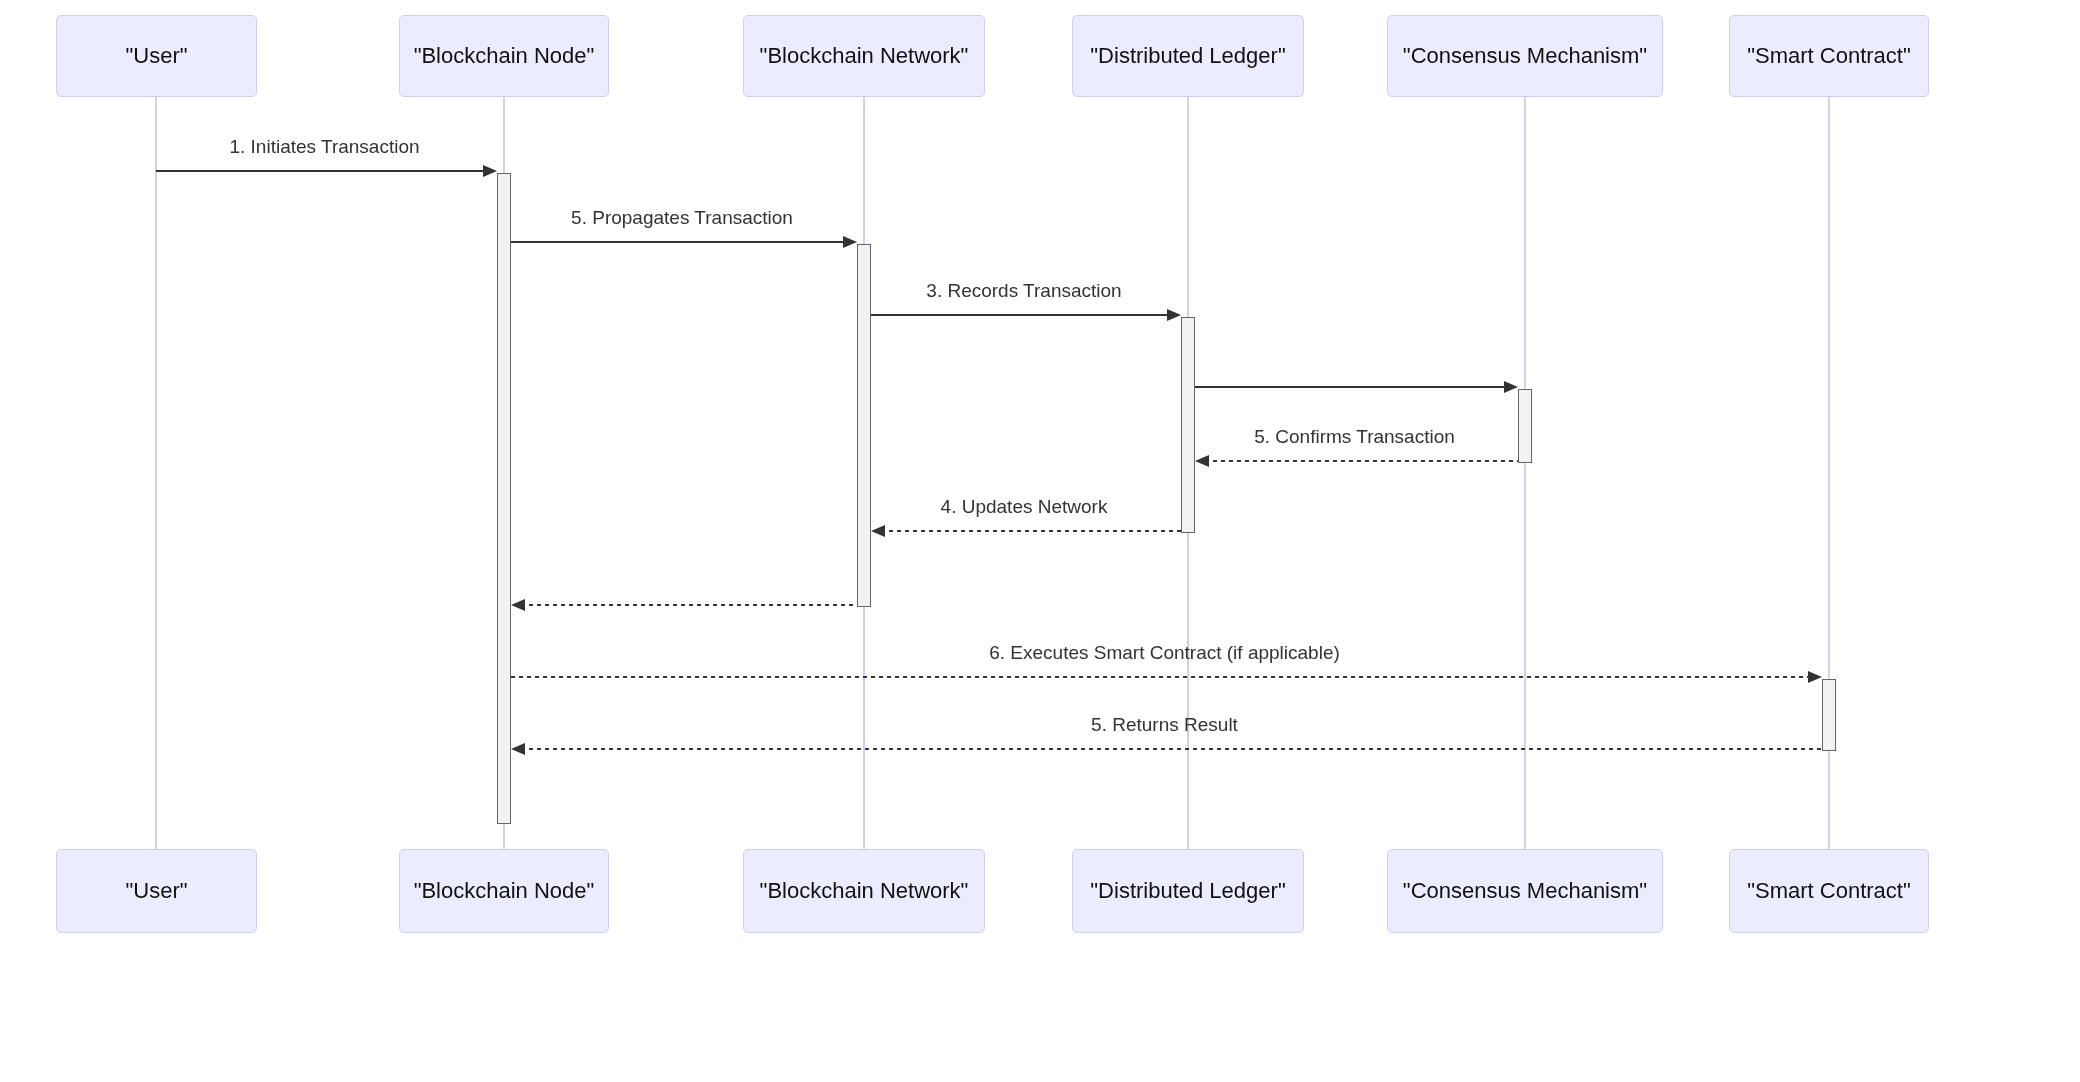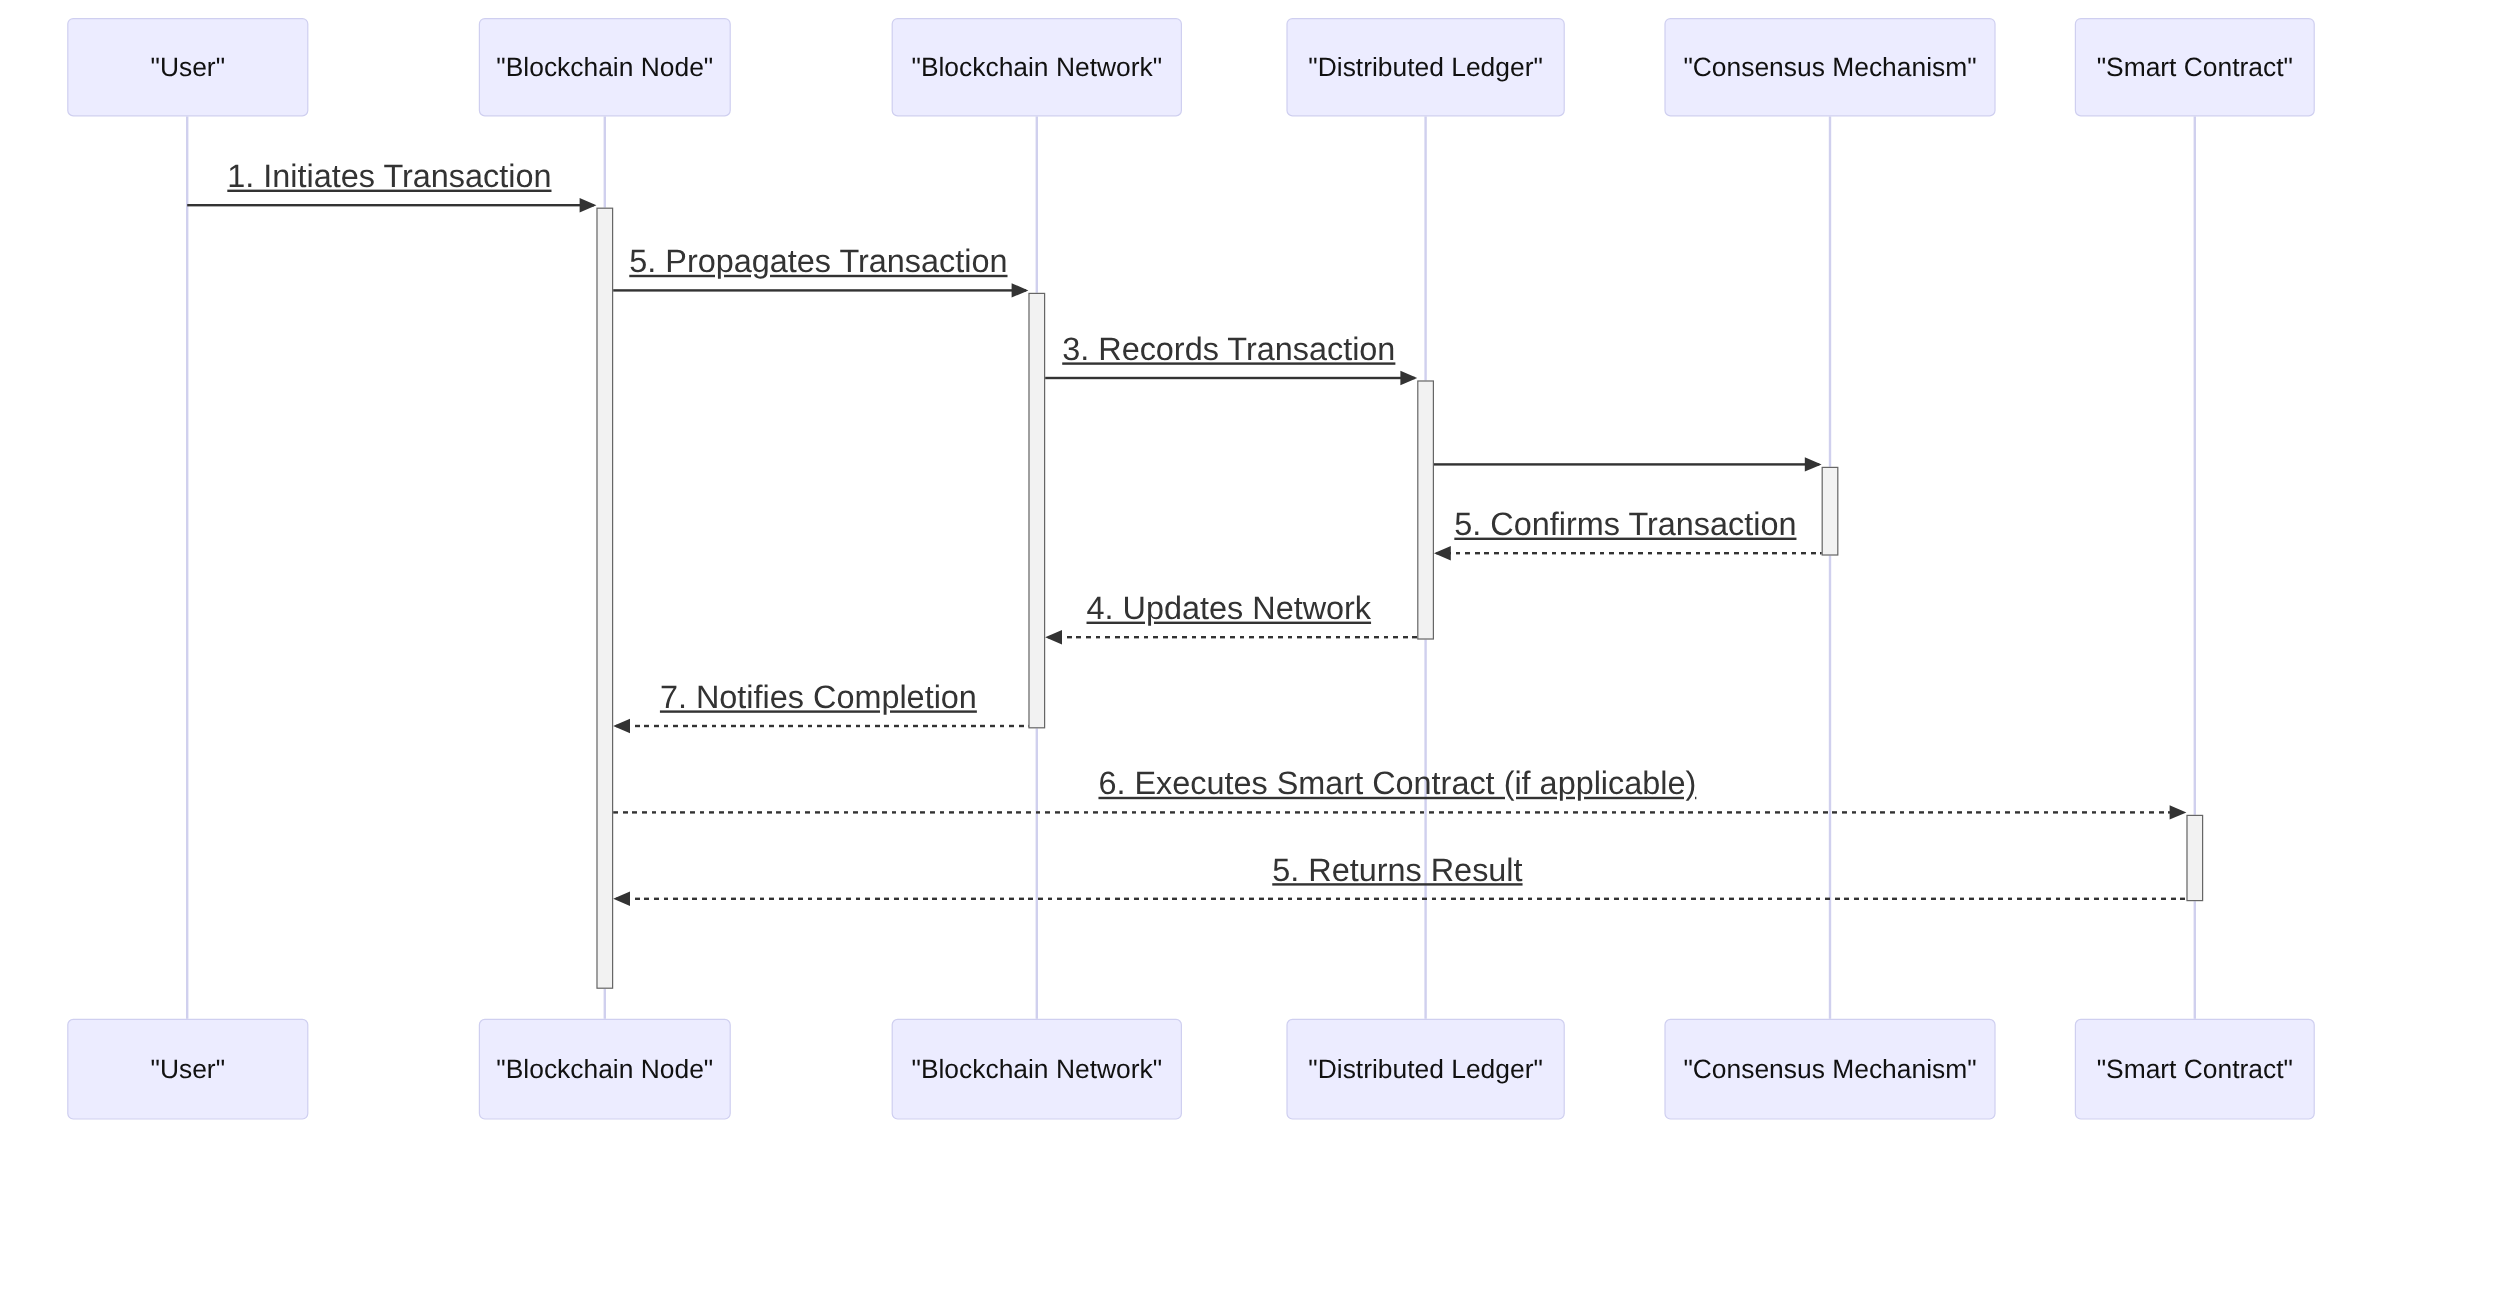--- a/index.html
+++ b/index.html
@@ -29,23 +29,22 @@
     position:absolute;
     width:14px;
     background:#F2F2F2;
     border:1px solid #666666;
     box-sizing:border-box;
   }
   .msg{position:absolute;height:48px;}
   .msg-label{
     position:absolute;left:0;right:4px;top:0;height:28px;
     text-align:center;
-    font-size:27px;line-height:28px;color:#333333;
+    font-size:19px;line-height:28px;color:#333333;
     white-space:nowrap;
-    text-decoration:underline;
   }
   .msg-line{
     position:absolute;top:37px;left:0;right:2px;height:0;
     border-top:2px solid #333333;
   }
   .msg-line.dashed{
     border-top:none;height:2px;
     background:repeating-linear-gradient(90deg,#333333 0 4px,transparent 4px 8px);
   }
   .arrowhead{
@@ -110,21 +109,20 @@
     <div class="arrowhead left"></div>
   </div>
 
   <div class="msg" style="left:871px;top:493px;width:310px">
     <div class="msg-label">4. Updates Network</div>
     <div class="msg-line dashed" style="left:2px;right:0"></div>
     <div class="arrowhead left"></div>
   </div>
 
   <div class="msg" style="left:511px;top:567px;width:346px">
-    <div class="msg-label">7. Notifies Completion</div>
     <div class="msg-line dashed" style="left:2px;right:0"></div>
     <div class="arrowhead left"></div>
   </div>
 
   <div class="msg" style="left:511px;top:639px;width:1311px">
     <div class="msg-label">6. Executes Smart Contract (if applicable)</div>
     <div class="msg-line dashed"></div>
     <div class="arrowhead right"></div>
   </div>
 

